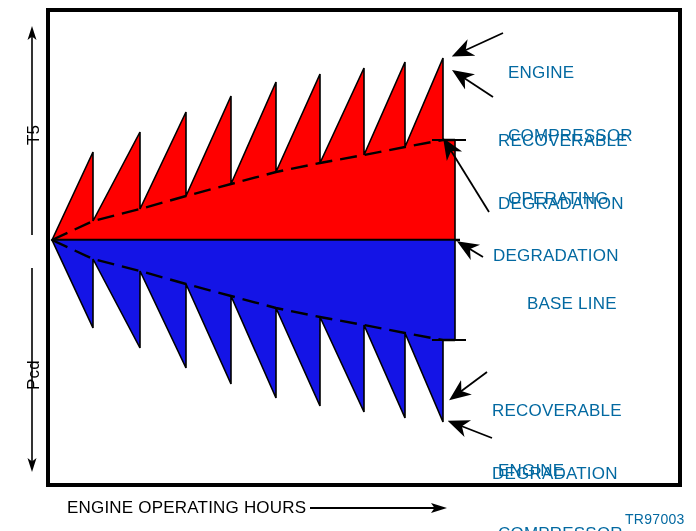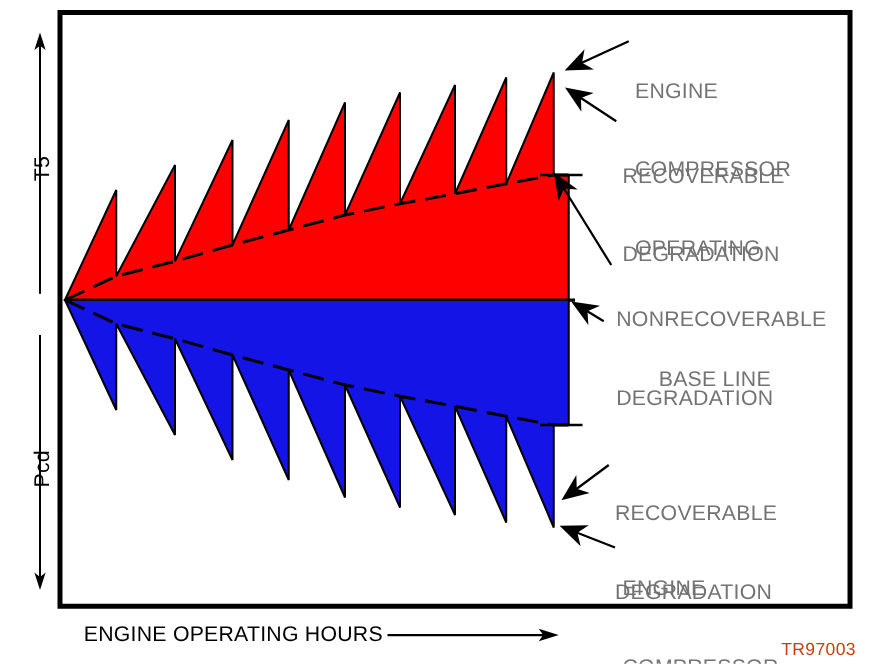--- a/index.html
+++ b/index.html
@@ -20,21 +20,21 @@
     height: 531px;
     background: #ffffff;
   }
   #figure svg {
     position: absolute;
     left: 0;
     top: 0;
   }
   .anno {
     position: absolute;
-    color: #737373;
+    color: #0369a1;
     font-family: "Liberation Sans", sans-serif;
     font-size: 17px;
     line-height: 21px;
     letter-spacing: 0.2px;
     white-space: pre;
     -webkit-font-smoothing: antialiased;
   }
   .axis-label {
     position: absolute;
     color: #000000;
@@ -42,21 +42,21 @@
     font-size: 17px;
     letter-spacing: 0.2px;
     white-space: pre;
   }
   .vert {
     transform-origin: left top;
     transform: rotate(-90deg);
   }
   .credit {
     position: absolute;
-    color: #c2410c;
+    color: #0369a1;
     font-family: "Liberation Sans", sans-serif;
     font-size: 14px;
     letter-spacing: 0.3px;
     white-space: pre;
   }
 </style>
 </head>
 <body>
 
 <div id="figure">
@@ -147,21 +147,20 @@
     <div>COMPRESSOR</div>
     <div>OPERATING</div>
   </div>
 
   <div class="anno" style="left:498px; top:88px;">
     <div>RECOVERABLE</div>
     <div>DEGRADATION</div>
   </div>
 
   <div class="anno" style="left:493px; top:203px;">
-    <div>NONRECOVERABLE</div>
     <div>DEGRADATION</div>
   </div>
 
   <div class="anno" style="left:487px; top:251px;margin-left:40px;">
     <div>BASE LINE</div>
   </div>
 
   <div class="anno" style="left:492px; top:358px;">
     <div>RECOVERABLE</div>
     <div>DEGRADATION</div>

